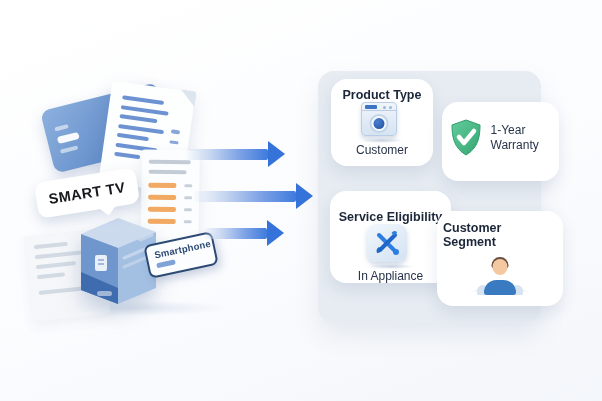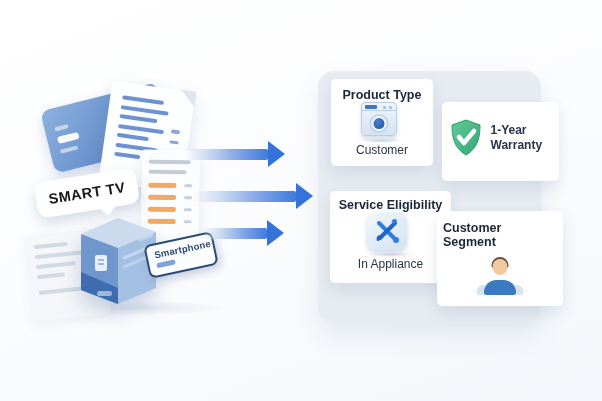--- a/index.html
+++ b/index.html
@@ -74,33 +74,33 @@
     border-bottom:13px solid transparent; border-left:17px solid #3572d9; }
   .arrow-1 { left:185px; top:141px; } .arrow-1 .shaft { width:83px; }
   .arrow-2 { left:193px; top:183px; } .arrow-2 .shaft { width:103px; }
   .arrow-3 { left:203px; top:220px; } .arrow-3 .shaft { width:64px; }
 
   
   .panel { position:absolute; left:318px; top:71px; width:223px; height:252px;
     background:#e7ecf2; border-radius:16px; z-index:1;
     box-shadow:0 12px 26px rgba(90,115,150,.12); }
 
-  .card { position:absolute; background:#ffffff; border-radius:5px; z-index:2;
+  .card { position:absolute; background:#ffffff; border-radius:16px; z-index:2;
     box-shadow:0 7px 16px rgba(55,85,130,.12);
     display:flex; flex-direction:column; align-items:center; }
   .card-title { font-size:12.5px; font-weight:bold; color:#1b2639; }
   .card-value { font-size:12px; font-weight:normal; color:#28344a; }
 
   .card-product  { left:331px; top:79px;  width:102px; height:87px; padding:9px 6px 11px; justify-content:space-between; }
   .card-warranty { left:442px; top:102px; width:117px; height:79px; padding:10px 8px 10px; }
-  .card-service  { left:330px; top:191px; width:121px; height:92px; padding:7px 6px 12px; justify-content:space-between; }
+  .card-service  { left:330px; top:191px; width:121px; height:92px; padding:19px 6px 12px; justify-content:space-between; }
   .card-customer { left:437px; top:211px; width:126px; height:95px; padding:10px 6px 11px; justify-content:space-between; }
 
   .warranty-row { display:flex; align-items:center; gap:8px; margin-top:7px; }
-  .warranty-row .card-value { width:62px; line-height:1.25;font-weight:bold; }
+  .warranty-row .card-value { width:62px; line-height:1.25; }
 
   
   .wash { width:36px; height:34px; border-radius:4px; position:relative;
     background:linear-gradient(180deg,#f0f5fb,#d6e3f2);
     border:1px solid #b9cde4; box-shadow:0 3px 4px rgba(90,120,160,.25); }
   .wash-top { position:absolute; left:0; top:0; width:100%; height:8px;
     border-bottom:1px solid #b9cde4; }
   .wash-display { position:absolute; left:3px; top:2px; width:12px; height:4px;
     border-radius:1px; background:#3e74c4; }
   .wash-knob { position:absolute; top:3px; width:3px; height:3px; border-radius:50%; background:#9db7d6; }

